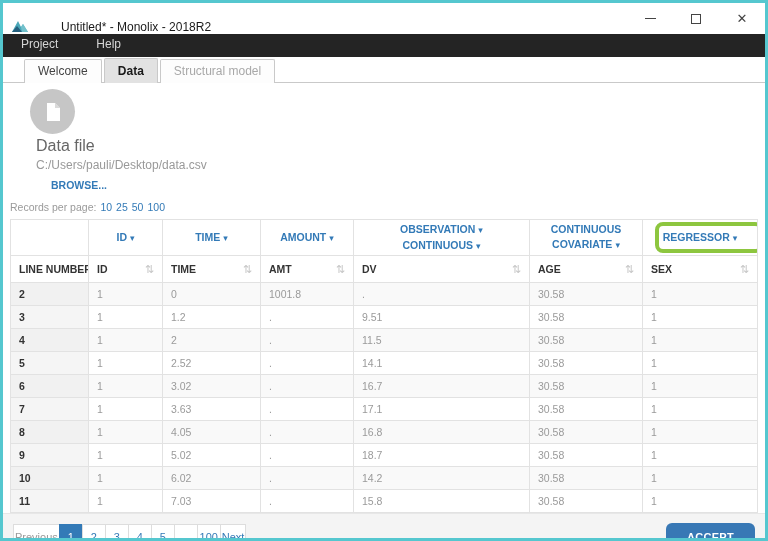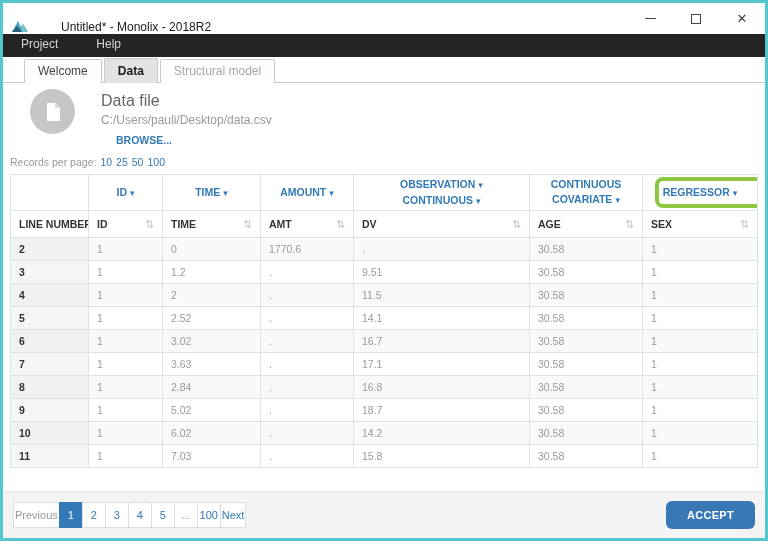--- a/index.html
+++ b/index.html
@@ -21,21 +21,21 @@
   .menu-item{color:#d6d6d6;font-size:12px;padding:3px 12px;margin-right:14px;}
 
   
   .tabbar{height:26px;background:#fff;border-bottom:1px solid #c9c9c9;display:flex;align-items:flex-end;padding-left:21px;flex:0 0 auto;}
   .tab{font-size:12px;color:#444;background:#fdfdfd;border:1px solid #c9c9c9;border-bottom:none;padding:4px 13px 5px;margin-right:2px;margin-bottom:-1px;border-top-left-radius:2px;border-top-right-radius:2px;}
   .tab.active{background:#e2e2e2;font-weight:bold;color:#1a1a1a;padding-top:5px;}
   .tab.disabled{color:#a8a8a8;}
 
   
   .content{flex:1 1 auto;padding:4px 0 0 7px;position:relative;}
-  .datafile{display:flex;margin-top:2px;}
+  .datafile{display:flex;margin-top:2px;flex-direction:column;}
   .file-circle{width:45px;height:45px;border-radius:50%;background:#c6c6c6;margin-left:20px;display:flex;align-items:center;justify-content:center;flex:0 0 auto;}
   .datafile-texts{margin-left:26px;padding-top:3px;}
   .datafile-title{font-size:16px;color:#666;font-weight:400;}
   .datafile-path{font-size:12px;color:#999;margin-top:3px;}
   .browse{font-size:10.5px;font-weight:bold;color:#337ab7;margin-top:7px;margin-left:15px;cursor:pointer;}
 
   .records-line{margin-top:10px;font-size:10.5px;color:#9a9a9a;}
   .records-line .opt{color:#337ab7;margin-left:4px;cursor:pointer;}
 
   
@@ -199,21 +199,21 @@
                 <span class="sort-icon">⇅</span>
               </div>
             </th>
           </tr>
       </thead>
       <tbody id="tbody">
           <tr>
             <td class="col-line">2</td>
             <td>1</td>
             <td>0</td>
-            <td>1770.6</td>
+            <td>1001.8</td>
             <td>.</td>
             <td>30.58</td>
             <td>1</td>
           </tr>
           <tr>
             <td class="col-line">3</td>
             <td>1</td>
             <td>1.2</td>
             <td>.</td>
             <td>9.51</td>
@@ -252,21 +252,21 @@
             <td>1</td>
             <td>3.63</td>
             <td>.</td>
             <td>17.1</td>
             <td>30.58</td>
             <td>1</td>
           </tr>
           <tr>
             <td class="col-line">8</td>
             <td>1</td>
-            <td>2.84</td>
+            <td>4.05</td>
             <td>.</td>
             <td>16.8</td>
             <td>30.58</td>
             <td>1</td>
           </tr>
           <tr>
             <td class="col-line">9</td>
             <td>1</td>
             <td>5.02</td>
             <td>.</td>

